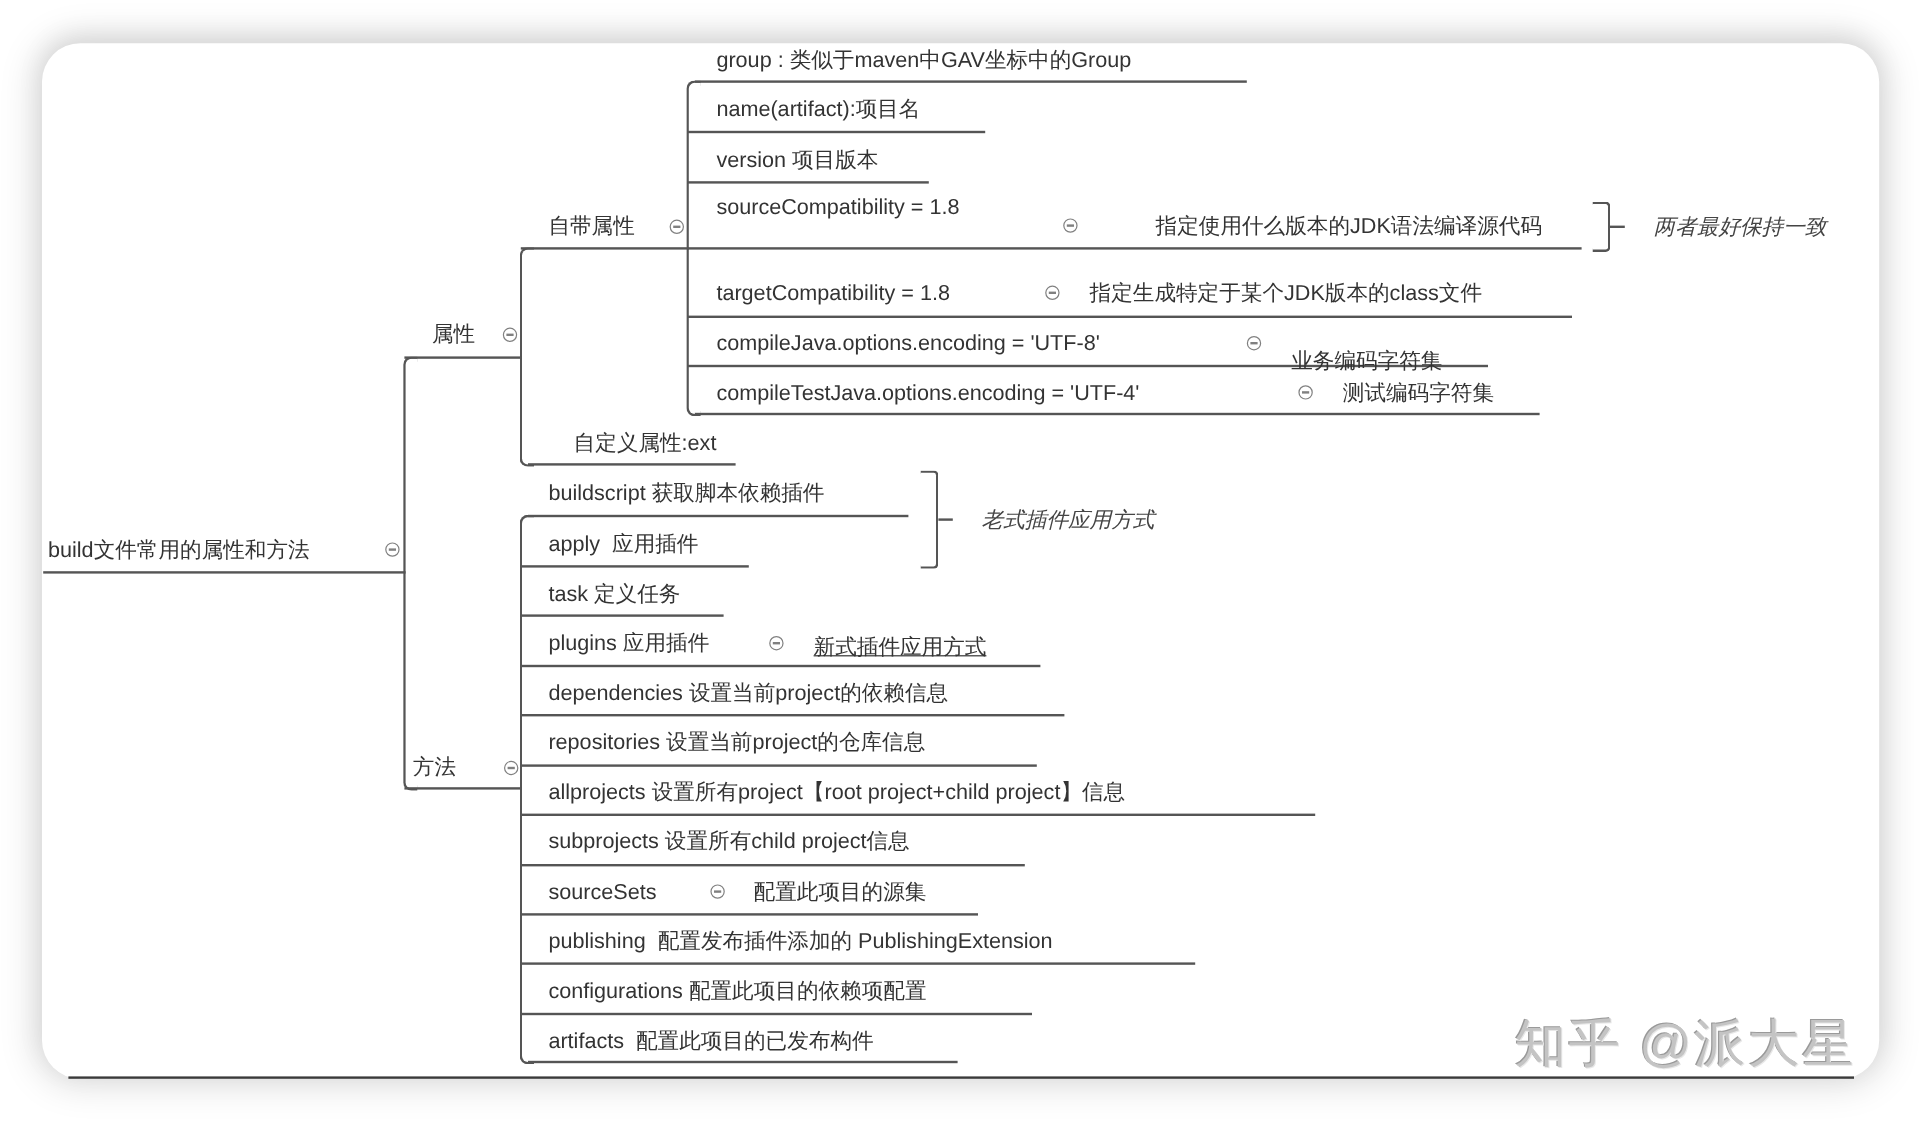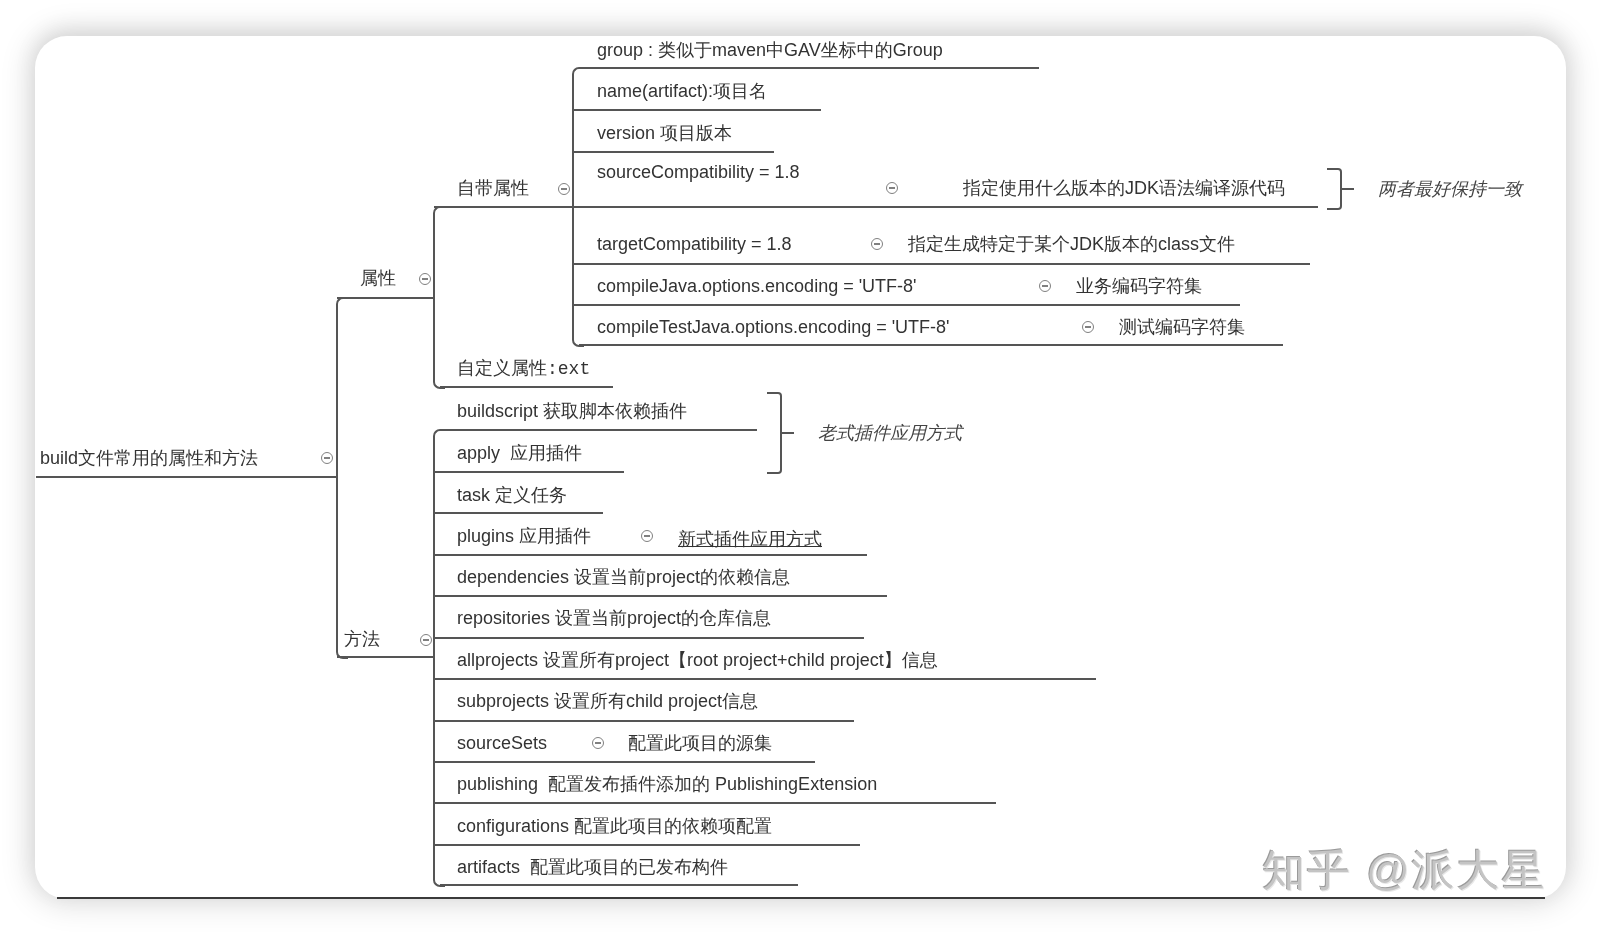--- a/index.html
+++ b/index.html
@@ -105,39 +105,39 @@
 
 <div class="t" style="left:360px;top:263px;">属性</div>
 <div class="tog" style="left:419px;top:273px;"></div>
 
 <div class="t" style="left:344px;top:624px;">方法</div>
 <div class="tog" style="left:420px;top:634px;"></div>
 
 <div class="t" style="left:457px;top:173px;">自带属性</div>
 <div class="tog" style="left:558px;top:183px;"></div>
 
-<div class="t" style="left:457px;top:354px;font-family:Liberation Mono, monospace;">自定义属性:ext</div>
+<div class="t" style="left:478px;top:354px;">自定义属性:ext</div>
 
 <div class="t" style="left:597px;top:35px;">group : 类似于maven中GAV坐标中的Group</div>
 <div class="t" style="left:597px;top:76px;">name(artifact):项目名</div>
 <div class="t" style="left:597px;top:118px;">version 项目版本</div>
 
 <div class="t" style="left:597px;top:157px;">sourceCompatibility = 1.8</div>
 <div class="tog" style="left:886px;top:182px;"></div>
 <div class="t" style="left:923px;top:173px;margin-left:40px;">指定使用什么版本的JDK语法编译源代码</div>
 
 <div class="t" style="left:597px;top:229px;">targetCompatibility = 1.8</div>
 <div class="tog" style="left:871px;top:238px;"></div>
 <div class="t" style="left:908px;top:229px;">指定生成特定于某个JDK版本的class文件</div>
 
 <div class="t" style="left:597px;top:271px;">compileJava.options.encoding = 'UTF-8'</div>
 <div class="tog" style="left:1039px;top:280px;"></div>
-<div class="t" style="left:1076px;top:271px;">业务编码字符集</div>
+<div class="t" style="left:1076px;top:286px;">业务编码字符集</div>
 
-<div class="t" style="left:597px;top:312px;">compileTestJava.options.encoding = 'UTF-8'</div>
+<div class="t" style="left:597px;top:312px;">compileTestJava.options.encoding = 'UTF-4'</div>
 <div class="tog" style="left:1082px;top:321px;"></div>
 <div class="t" style="left:1119px;top:312px;">测试编码字符集</div>
 
 <div class="t sum" style="left:1378px;top:174px;">两者最好保持一致</div>
 
 <div class="t" style="left:457px;top:396px;">buildscript 获取脚本依赖插件</div>
 <div class="t" style="left:457px;top:438px;">apply  应用插件</div>
 <div class="t" style="left:457px;top:480px;">task 定义任务</div>
 
 <div class="t" style="left:457px;top:521px;">plugins 应用插件</div>

